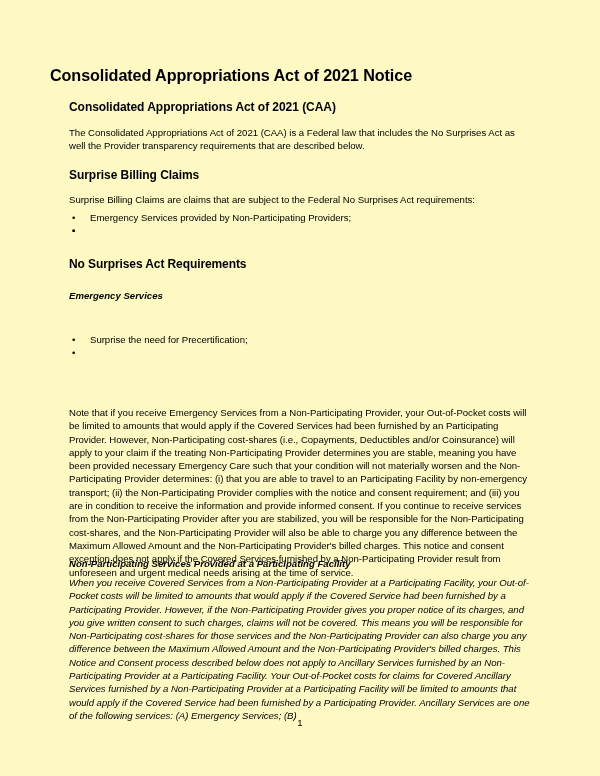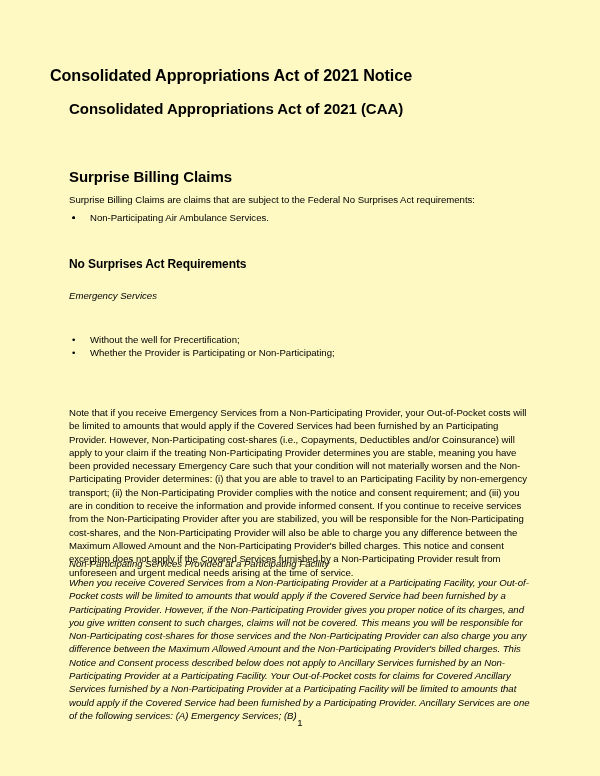--- a/index.html
+++ b/index.html
@@ -30,39 +30,39 @@
     margin: 0;
     padding: 0;
     letter-spacing: -0.1px;
     line-height: 1.2;
     position: absolute;
     top: 66px;
     left: 0;
     width: 462px;
   }
   .h2 {
-    font-size: 15px;
+    font-size: 12px;
     font-weight: bold;
     margin: 0;
     padding: 0;
     line-height: 1.25;
     letter-spacing: -0.05px;
   }
   .h1 {
     font-size: 12px;
     font-weight: bold;
     margin: 0;
     padding: 0;
     line-height: 1.25;
     letter-spacing: -0.1px;
   }
   .h3i {
     font-size: 9.6px;
     font-style: italic;
-    font-weight: normal;
+    font-weight: bold;
     margin: 0;
     padding: 0;
     line-height: 1.3;
   }
   p.body {
     font-size: 9.6px;
     font-weight: normal;
     margin: 0;
     padding: 0;
     line-height: 13.3px;
@@ -104,50 +104,53 @@
 <body>
 
 <div class="page">
 
   <h1 class="doc-title">Consolidated Appropriations Act of 2021 Notice</h1>
 
   <div class="block" style="top:100px;left:69px;">
     <h2 class="h2">Consolidated Appropriations Act of 2021 (CAA)</h2>
   </div>
 
+  <div class="block" style="top:126px;left:69px;">
+    <p class="body">The Consolidated Appropriations Act of 2021 (CAA) is a Federal law that includes the No Surprises Act as well the Provider transparency requirements that are described below.</p>
+  </div>
 
   <div class="block" style="top:168px;left:69px;">
     <h2 class="h2">Surprise Billing Claims</h2>
   </div>
 
   <div class="block" style="top:193px;left:69px;">
     <p class="body">Surprise Billing Claims are claims that are subject to the Federal No Surprises Act requirements:</p>
   </div>
 
   <div class="block" style="top:211px;left:69px;">
     <ul class="bullets">
+      <li><span class="bul">•</span><span>Emergency Services provided by Non-Participating Providers;</span></li>
       <li><span class="bul">•</span></li>
       <li><span class="bul">•</span></li>
-      <li><span class="bul">•</span><span>Non-Participating Air Ambulance Services.</span></li>
     </ul>
   </div>
 
   <div class="block" style="top:257px;left:69px;">
     <h2 class="h1">No Surprises Act Requirements</h2>
   </div>
 
   <div class="block" style="top:290px;left:69px;">
     <div class="h3i">Emergency Services</div>
   </div>
 
 
   <div class="block" style="top:333px;left:69px;">
     <ul class="bullets">
-      <li><span class="bul">•</span><span>Without the well for Precertification;</span></li>
-      <li><span class="bul">•</span><span>Whether the Provider is Participating or Non-Participating;</span></li>
+      <li><span class="bul">•</span><span>Surprise the need for Precertification;</span></li>
+      <li><span class="bul">•</span></li>
     </ul>
   </div>
 
 
   <div class="block" style="top:406px;left:69px;">
     <p class="body">Note that if you receive Emergency Services from a Non-Participating Provider, your Out-of-Pocket costs will be limited to amounts that would apply if the Covered Services had been furnished by an Participating Provider.  However, Non-Participating cost-shares (i.e., Copayments, Deductibles and/or Coinsurance) will apply to your claim if the treating Non-Participating Provider determines you are stable, meaning you have been provided necessary Emergency Care such that your condition will not materially worsen and the Non-Participating Provider determines: (i) that you are able to travel to an Participating Facility by non-emergency transport; (ii) the Non-Participating Provider complies with the  notice and consent requirement; and (iii) you are in condition to receive the information and provide informed consent.  If you continue to receive services from the Non-Participating Provider after you are stabilized, you will be responsible for the Non-Participating cost-shares, and the Non-Participating Provider will also be able to charge you any difference between the Maximum Allowed Amount and the Non-Participating Provider's billed charges.    This notice and consent exception does not apply if the Covered Services furnished by a Non-Participating Provider result from unforeseen and urgent medical needs arising at the time of service.</p>
   </div>
 
   <div class="block" style="top:558px;left:69px;">
     <div class="h3i">Non-Participating Services Provided at a Participating Facility</div>

